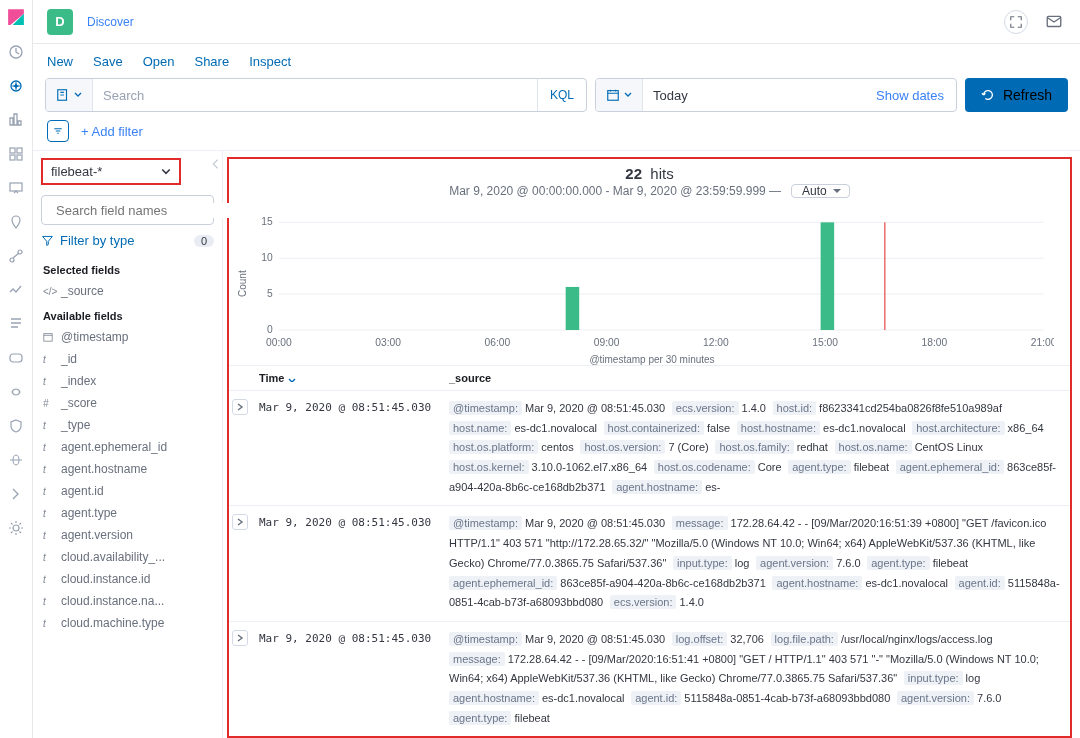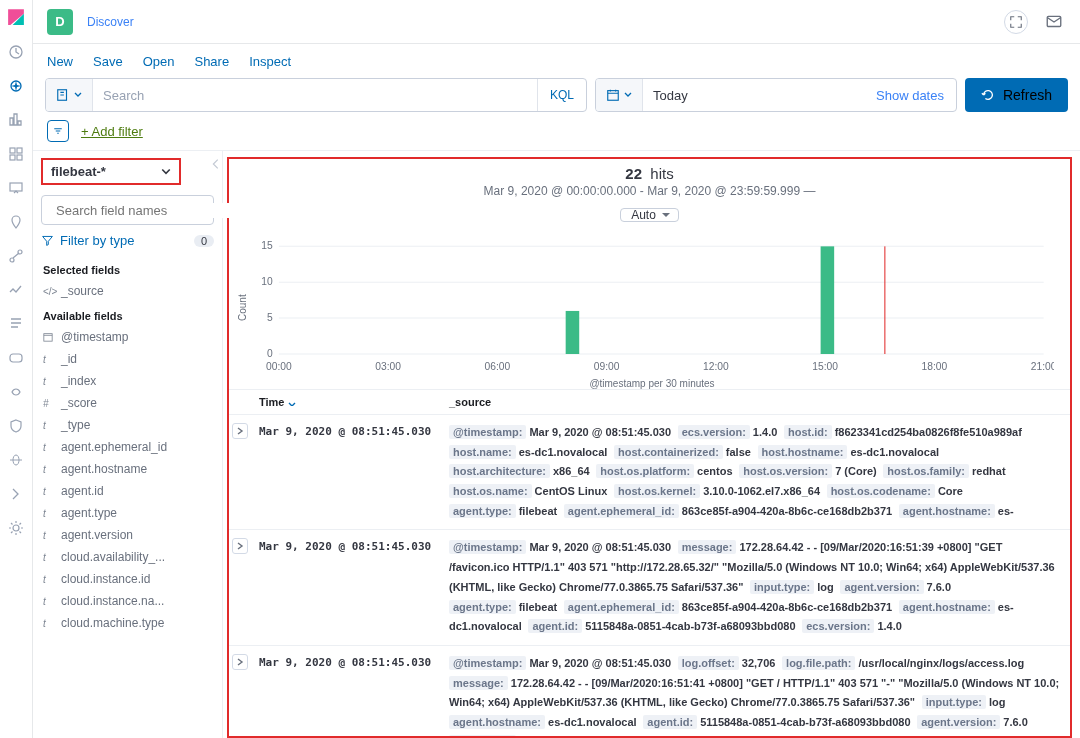--- a/index.html
+++ b/index.html
@@ -28,55 +28,55 @@
   .qb-btn { display:flex; align-items:center; justify-content:center; padding:0 10px; background:#f5f7fa; color:#006bb4; border-right:1px solid #e0e4eb; }
   .qb-input { flex:1; border:none; outline:none; padding:0 10px; font-size:13px; color:#343741; }
   .qb-input::placeholder{color:#98a2b3;}
   .qb-kql { display:flex; align-items:center; padding:0 12px; color:#006bb4; font-size:12px; border-left:1px solid #e0e4eb;}
   .qb-date { flex:2; }
   .qb-showdates{ display:flex; align-items:center; padding:0 12px; color:#3b82f6; font-size:13px; }
   .refresh { background:#006bb4; color:#000000; border:none; border-radius:4px; padding:0 16px; font-size:14px; display:flex; align-items:center; gap:8px; height:34px;}
   
   .filterrow { display:flex; align-items:center; gap:12px; padding:0 14px 8px; font-size:13px; }
   .filterrow .round { width:22px; height:22px; border:1px solid #006bb4; border-radius:4px; display:flex; align-items:center; justify-content:center; color:#006bb4;}
-  .filterrow .addf { color:#4d7c0f;text-decoration:underline; }
+  .filterrow .addf { color:#3b82f6; }
   
   .body { flex:1; display:flex; min-height:0; border-top:1px solid #eceff3; }
   
   .side { width:190px; border-right:1px solid #eceff3; display:flex; flex-direction:column; position:relative;}
   .collapse { position:absolute; right:-1px; top:6px; width:14px; height:14px; color:#c4cad4; }
-  .idx { margin:7px 8px 6px; padding:4px 8px; border:2px solid #e12b2b; color:#343741; font-size:13px; display:flex; align-items:center; justify-content:space-between; width:140px;font-weight:bold; }
+  .idx { margin:7px 8px 6px; padding:4px 8px; border:2px solid #e12b2b; color:#343741; font-size:13px; display:flex; align-items:center; justify-content:space-between; width:140px; }
   .side .search { margin:4px 8px 8px; border:1px solid #c9d0dc; border-radius:4px; height:30px; display:flex; align-items:center; padding:0 8px; gap:6px; color:#98a2b3; font-size:13px;}
   .side .search input{border:none;outline:none;flex:1;font-size:13px;}
   .side .ftype { margin:0 8px 8px; display:flex; align-items:center; justify-content:space-between; color:#006bb4; font-size:13px;}
   .side .ftype .badge{background:#e9edf3;color:#343741;border-radius:8px;padding:0 7px;font-size:11px;}
   .side h5 { font-size:11px; color:#1a1c21; font-weight:700; padding:8px 10px 4px; }
   .fld { display:flex; align-items:center; gap:8px; padding:4px 10px; font-size:12px; color:#69707d; cursor:pointer;}
   .fld .t { font-size:10px; font-style:italic; color:#7f8794; width:10px; }
   .fld .cal{width:10px;height:10px;color:#7f8794;}
   
   .content { flex:1; display:flex; flex-direction:column; min-width:0; min-height:0; border:2px solid #e12b2b; margin:6px 8px 0 4px; }
   .hits { text-align:center; font-size:15px; color:#343741; padding:6px 0 2px;}
   .hits b{font-weight:700;}
-  .range { text-align:center; font-size:12px; color:#69707d; padding-bottom:4px; display:flex; justify-content:center; align-items:center; gap:10px;flex-direction:column;}
+  .range { text-align:center; font-size:12px; color:#69707d; padding-bottom:4px; display:flex; justify-content:center; align-items:center; gap:10px;}
   .autosel{border:1px solid #c9d0dc;border-radius:4px;height:14px;padding:0 22px 0 10px;font-size:12px;color:#343741;background:#fff;position:relative;display:flex;align-items:center;}
   .autosel:after{content:"";position:absolute;right:8px;top:50%;margin-top:-2px;border:4px solid transparent;border-top-color:#69707d;}
   
   .chartwrap { display:flex; padding:0 16px 0 6px; }
   .ylabel { writing-mode:vertical-rl; transform:rotate(180deg); font-size:10px; color:#69707d; text-align:center; padding:20px 2px;}
   .chart{ flex:1; }
   .axis-y{font-size:10px;fill:#69707d;}
   .xlab{font-size:10px;color:#69707d;text-align:center;padding-top:2px;}
   
   .tbl { flex:1; overflow-y:auto; font-size:11px; }
   .tbl table{ width:100%; border-collapse:collapse; table-layout:fixed;}
   .tbl th{ text-align:left; font-size:11px; color:#1a1c21; font-weight:700; padding:6px 8px; border-top:1px solid #eceff3; border-bottom:1px solid #eceff3;}
   .tbl th.tcol{width:190px;}
   .tbl th.exp{width:22px;}
-  .tbl td{ vertical-align:top; padding:8px; border-bottom:1px solid #eceff3; line-height:1.7; font-family:Menlo,Consolas,monospace; font-size:11px; color:#343741;font-weight:bold;}
+  .tbl td{ vertical-align:top; padding:8px; border-bottom:1px solid #eceff3; line-height:1.7; font-family:Menlo,Consolas,monospace; font-size:11px; color:#343741;}
   .tbl td.exp{ text-align:center; padding:8px 2px;}
   .tbl td.exp .chev{ border:1px solid #d3dae6; border-radius:3px; width:16px; height:16px; display:inline-flex; align-items:center; justify-content:center; color:#69707d;}
   .kv .k{ background:#eef1f6; color:#6b768a; padding:1px 4px; border-radius:2px; margin-right:3px;}
   
   svg{display:block;}
 </style>
 </head>
 <body>
 
 <div class="app">

